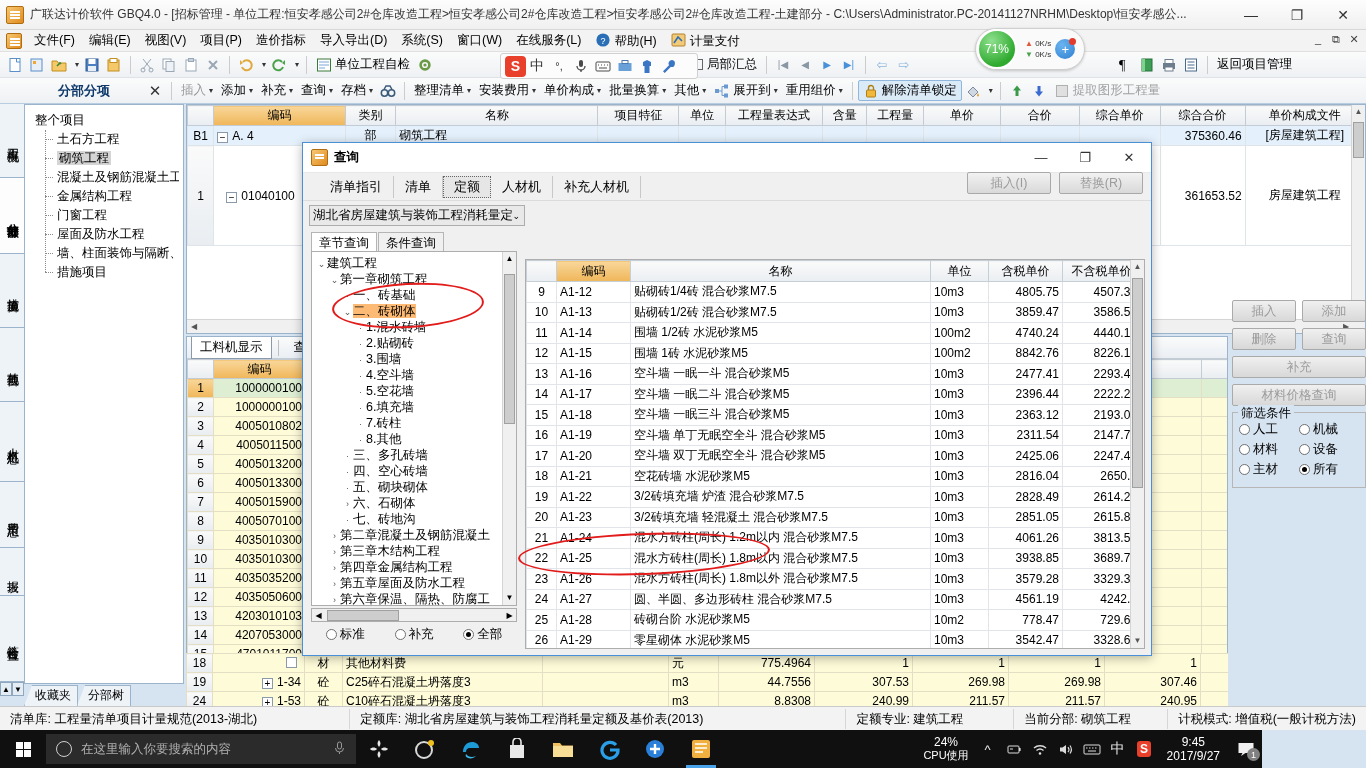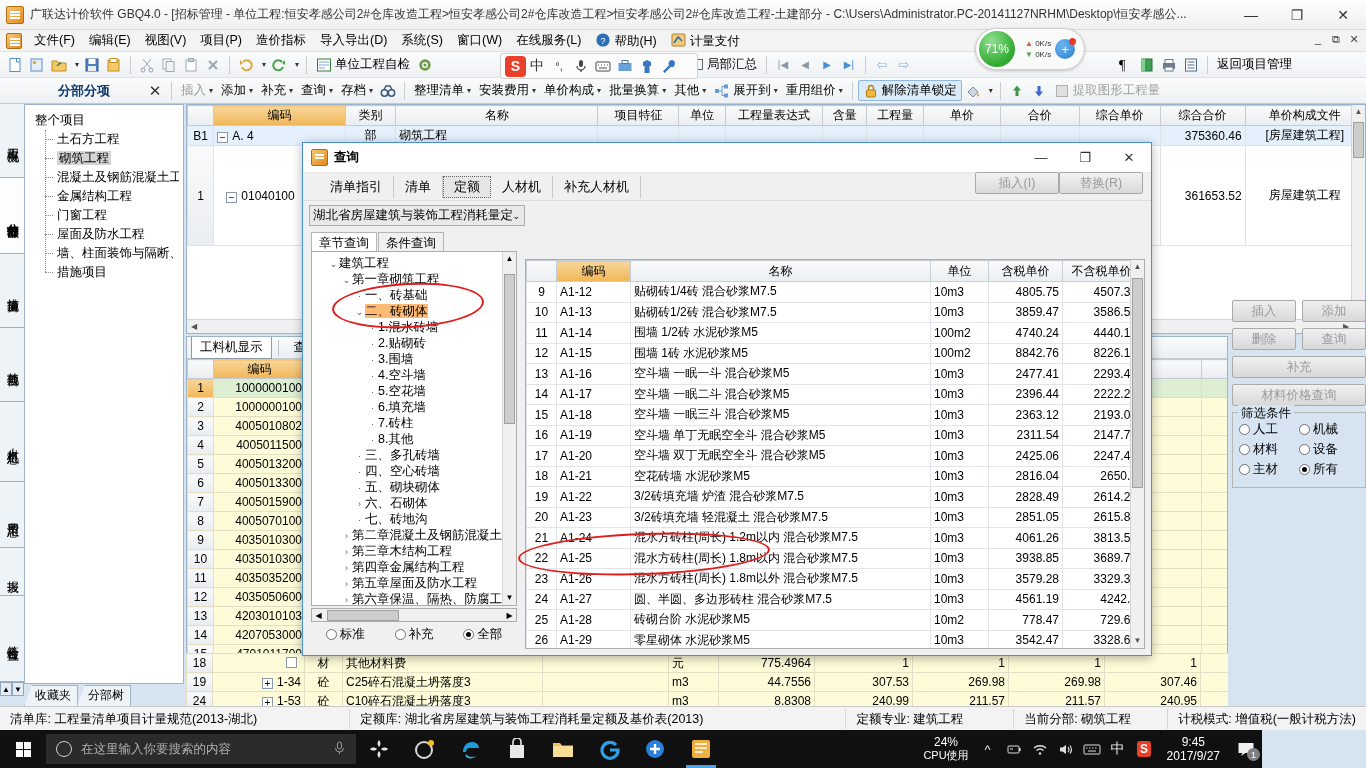--- a/index.html
+++ b/index.html
@@ -143,35 +143,35 @@
   .dtab.active{border:1px dotted #666;background:#e6e6e6;padding:1px 10px;}
 
   .dlg-body{position:absolute;left:0;top:59px;width:850px;height:455px;}
   .lib-select{position:absolute;left:6px;top:3px;width:216px;height:21px;background:#e9e9e9;border:1px solid #adadad;
     display:flex;align-items:center;padding-left:3px;font-size:12.5px;overflow:hidden;white-space:nowrap;}
   .lib-select .arw{position:absolute;right:4px;font-size:9px;}
   .qtabs{position:absolute;left:8px;top:30px;display:flex;align-items:flex-end;}
   .qtab{font-size:12.5px;padding:2px 7px;background:#f0f0f0;border:1px solid #b5b5b5;border-bottom:none;margin-right:1px;}
   .qtab.active{background:#fff;font-weight:normal;}
   .treebox{position:absolute;left:8px;top:49px;width:206px;height:355px;background:#fff;border:1px solid #adadad;overflow:hidden;}
-  .dtree{padding:3px 14px;font-size:12.5px;}
+  .dtree{padding:3px 2px;font-size:12.5px;}
   .dnode{white-space:nowrap;padding:1px 0;position:relative;height:16px;line-height:14px;}
   .chev{display:inline-block;width:11px;text-align:center;font-size:9px;color:#555;}
   .dsel{background:#fdba74;}
   .tb-hscroll{position:absolute;left:8px;top:406px;width:206px;height:14px;background:#f0f0f0;border:1px solid #adadad;display:flex;align-items:center;}
   .tb-hscroll .ar{width:13px;text-align:center;font-size:8px;}
   .tb-hscroll .thumb{height:11px;background:#cdcdcd;border:1px solid #a0a0a0;width:72px;margin-left:2px;}
   .tb-vscroll{position:absolute;right:0;top:0;width:14px;height:353px;background:#f0f0f0;border-left:1px solid #d4d4d4;}
   .tb-vscroll .ar{height:14px;text-align:center;font-size:8px;line-height:13px;}
   .tb-vscroll .thumb{position:absolute;top:22px;left:1px;width:11px;height:150px;background:#cdcdcd;border:1px solid #a0a0a0;}
 
   .dradios{position:absolute;left:8px;top:424px;width:206px;display:flex;font-size:12.5px;}
   .dradios .rl{flex:1;display:flex;align-items:center;justify-content:center;}
 
-  .dlg-actions{position:absolute;right:10px;top:-30px;display:flex;}
+  .dlg-actions{position:absolute;right:10px;top:-30px;display:flex;gap:8px;}
   .act-btn{width:84px;height:22px;line-height:20px;text-align:center;background:linear-gradient(#f2f2f2,#d9d9d9);
     border:1px solid #a9a9a9;color:#9b9b9b;font-size:12.5px;border-radius:2px;}
 
   .dgrid{position:absolute;left:222px;top:57px;width:620px;height:390px;background:#fff;border:1px solid #adadad;overflow:hidden;}
   table.dt{border-collapse:collapse;table-layout:fixed;width:606px;font-size:12px;}
   table.dt th{background:linear-gradient(#fafafa,#eaeef2);border:1px solid #c6ced6;font-weight:normal;height:21px;padding:0 3px;white-space:nowrap;}
   table.dt th.code-col{background:linear-gradient(#f8d79a,#f0b659);}
   table.dt td{border:1px solid #e1e5ea;height:20.5px;padding:0 3px;white-space:nowrap;overflow:hidden;}
   .dg-vscroll{position:absolute;right:0;top:0;width:14px;height:388px;background:#f0f0f0;border-left:1px solid #d4d4d4;}
   .dg-vscroll .ar{height:14px;text-align:center;font-size:8px;line-height:13px;color:#555;}

